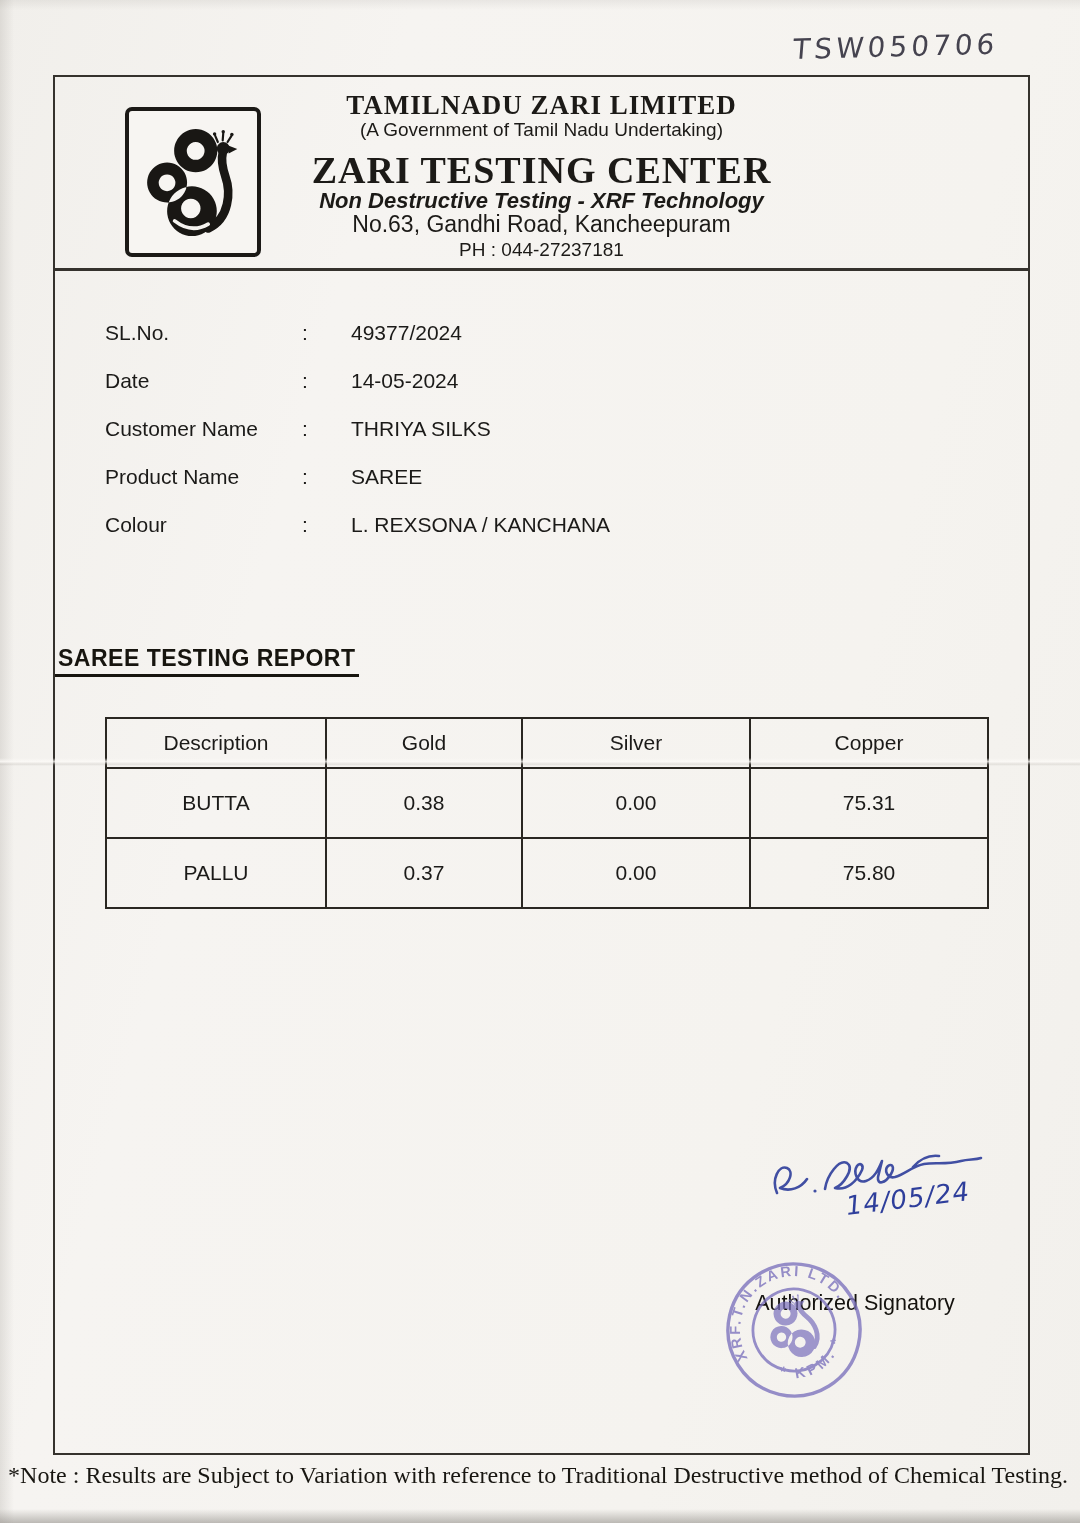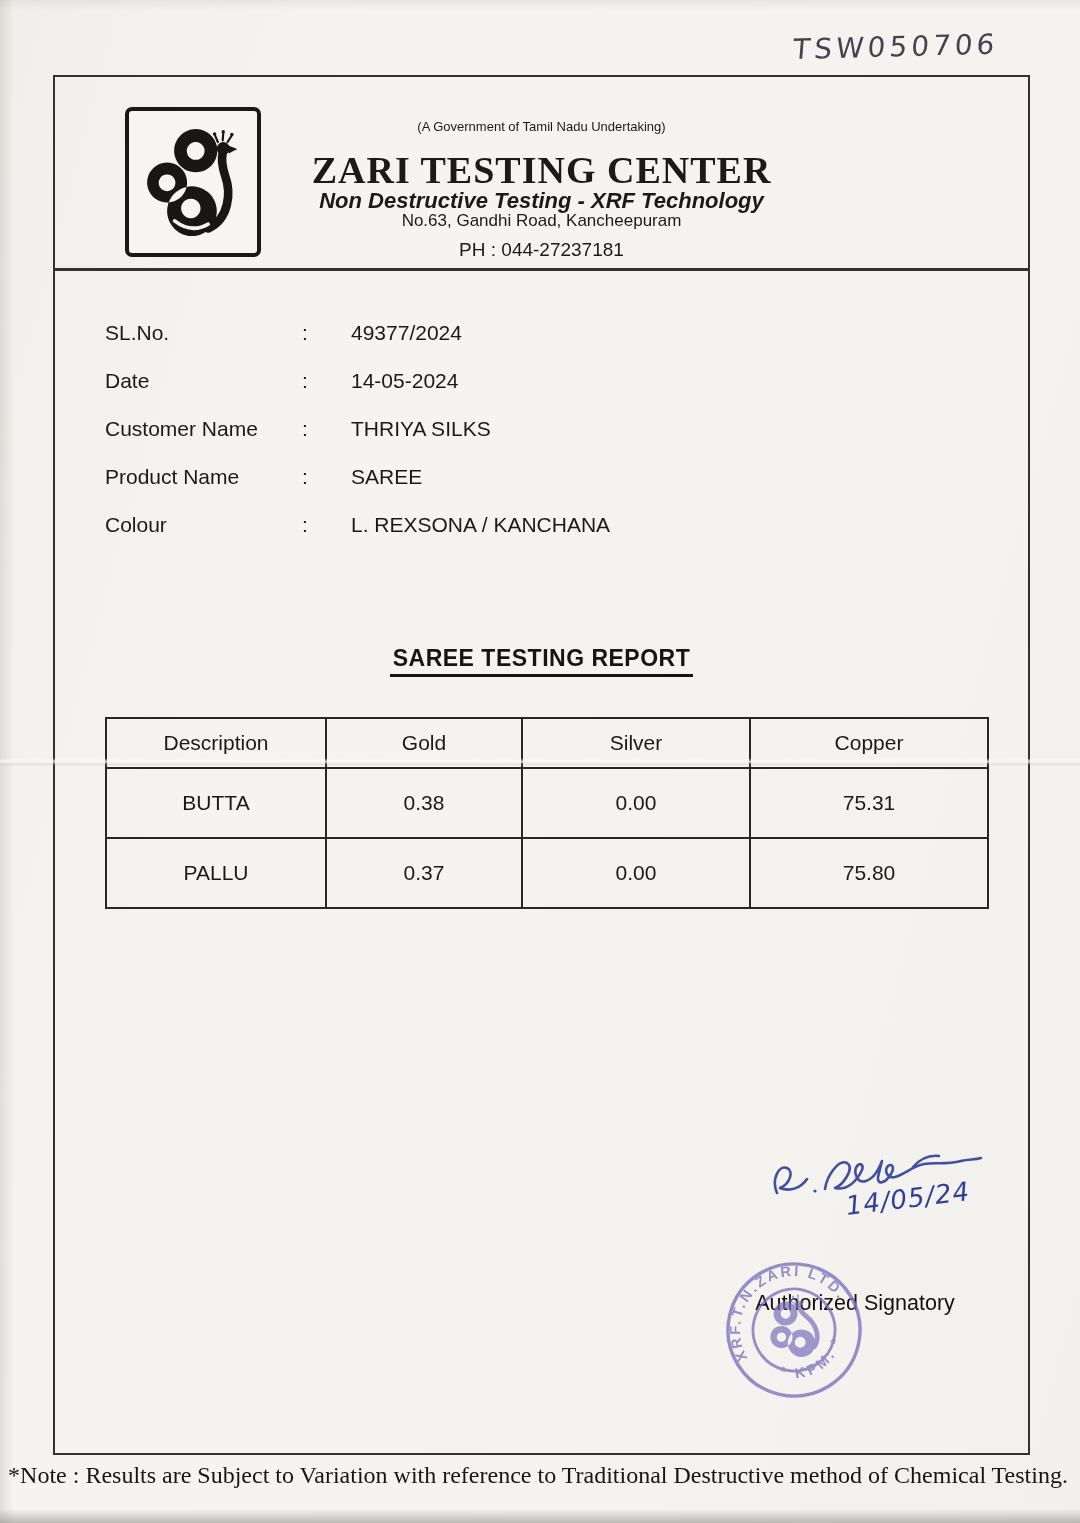--- a/index.html
+++ b/index.html
@@ -29,33 +29,33 @@
   }
   
   .logo-box{
     position:absolute;left:70px;top:30px;width:128px;height:142px;
     border:4px solid #1b1916;border-radius:7px;background:#f7f5f2;
     display:flex;align-items:center;justify-content:center;
   }
   .logo-svg{width:108px;height:120px;color:#191714;}
   .hdr{position:absolute;left:0;right:0;text-align:center;color:#1c1a17;white-space:nowrap;}
   .org-name{top:13px;font-family:"Liberation Serif",serif;font-weight:bold;font-size:27px;letter-spacing:1px;}
-  .org-subtitle{top:42px;font-size:13px;}
+  .org-subtitle{top:42px;font-size:19px;}
   .center-name{top:71px;font-family:"Liberation Serif",serif;font-weight:bold;font-size:38px;letter-spacing:1px;}
   .center-subtitle{top:111px;font-size:22px;font-weight:bold;font-style:italic;}
-  .center-address{top:134px;font-size:17px;}
+  .center-address{top:134px;font-size:23px;}
   .center-phone{top:162px;font-size:19px;}
   .hdr-sep{position:absolute;left:0;right:0;top:191px;height:3px;background:#35322d;}
   
   .field-row{position:absolute;left:0;right:0;height:26px;font-size:21px;color:#1b1a18;}
   .f-label{position:absolute;left:50px;}
   .f-colon{position:absolute;left:247px;}
   .f-value{position:absolute;left:296px;white-space:nowrap;}
   
-  .report-title-wrap{position:absolute;left:0;right:0;top:568px;text-align:center;}
+  .report-title-wrap{position:absolute;left:0;right:0;top:568px;}
   .report-title{
     display:inline-block;font-size:23px;font-weight:bold;color:#17150f;
     letter-spacing:.5px;border-bottom:3px solid #17150f;padding:0 3px 2px 3px;
   }
   
   .report-table{
     position:absolute;left:50px;top:640px;width:882px;
     border-collapse:collapse;table-layout:fixed;color:#1b1a18;
   }
   .report-table th,.report-table td{
@@ -104,20 +104,21 @@
   <div class="handwritten-code">TSW050706</div>
 
   <div class="doc-border">
 
     <div class="logo-box">
       <svg class="logo-svg" viewBox="0 0 200 220">
         <use href="#peacock-shape"></use>
         <path d="M66,182 Q97,206 128,188" fill="none" stroke="#f5f3ef" stroke-width="7" stroke-linecap="round"></path>
       </svg>
     </div>
+    <div class="hdr org-name">TAMILNADU ZARI LIMITED</div>
     <div class="hdr org-subtitle">(A Government of Tamil Nadu Undertaking)</div>
     <div class="hdr center-name">ZARI TESTING CENTER</div>
     <div class="hdr center-subtitle">Non Destructive Testing - XRF Technology</div>
     <div class="hdr center-address">No.63, Gandhi Road, Kancheepuram</div>
     <div class="hdr center-phone">PH : 044-27237181</div>
     <div class="hdr-sep"></div>
 
     <div class="field-row" style="top:244px">
       <span class="f-label">SL.No.</span>
       <span class="f-colon">:</span>

